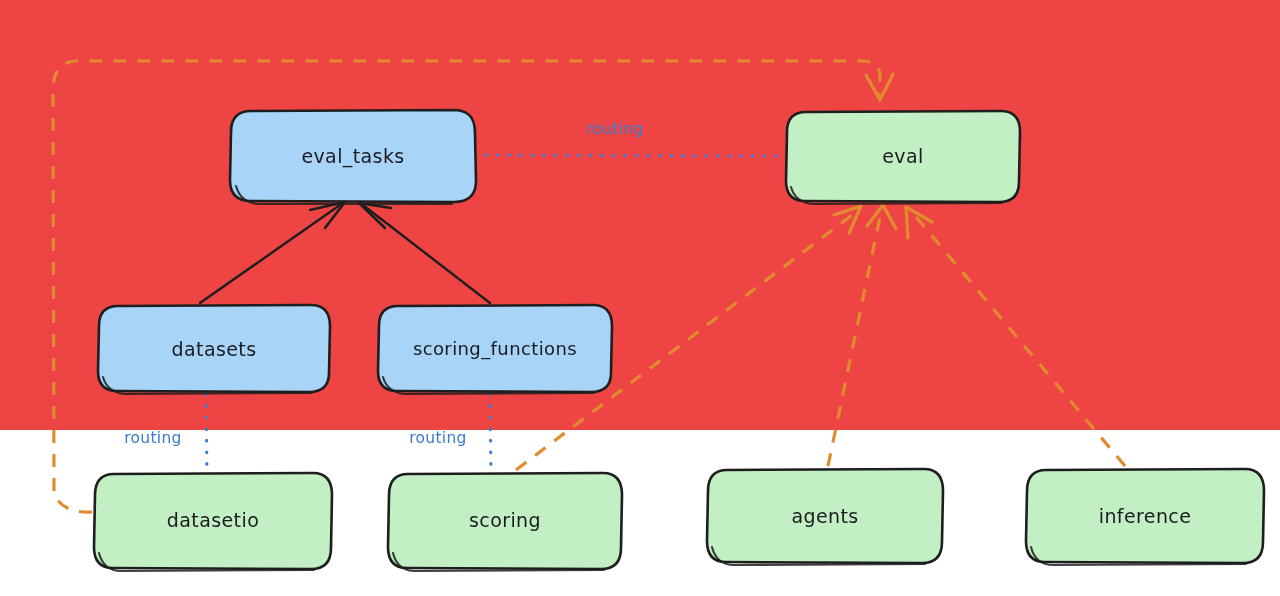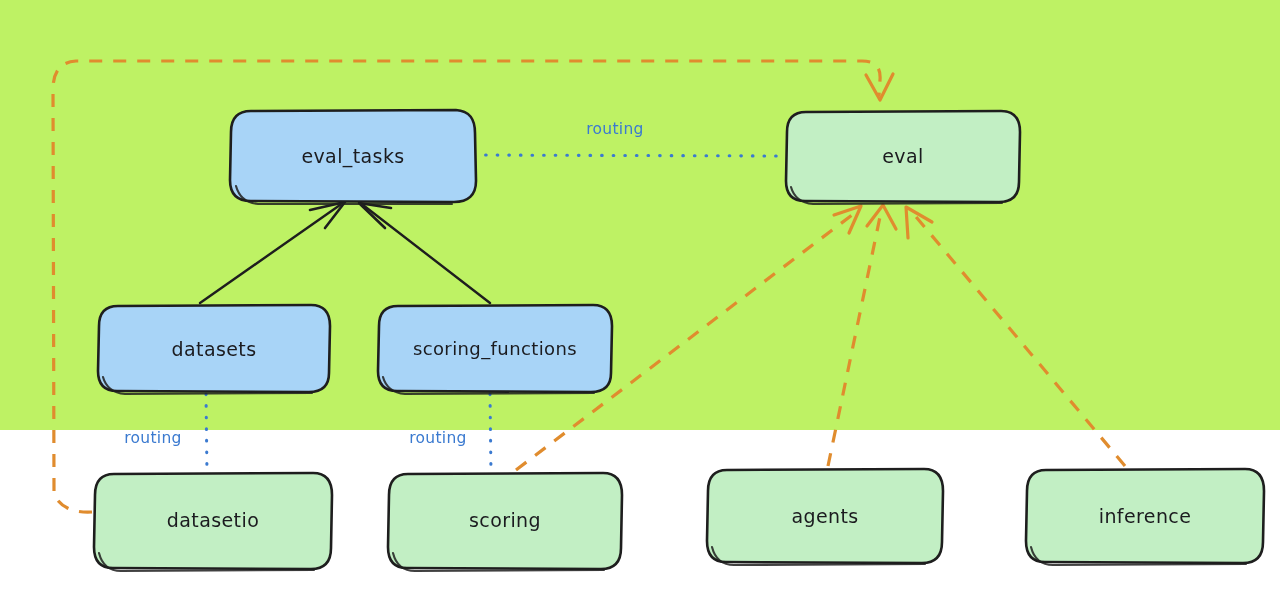--- a/index.html
+++ b/index.html
@@ -11,21 +11,21 @@
   body {
     width: 1280px;
     height: 596px;
     font-family: "DejaVu Sans", sans-serif;
     overflow: hidden;
   }
   #diagram-root {
     position: relative;
     width: 1280px;
     height: 430px;
-    background: #bef264;
+    background: #ef4444;
   }
   svg#diagram-svg {
     position: absolute;
     top: 0;
     left: 0;
     width: 1280px;
     height: 596px;
     display: block;
   }
   .node-label {

